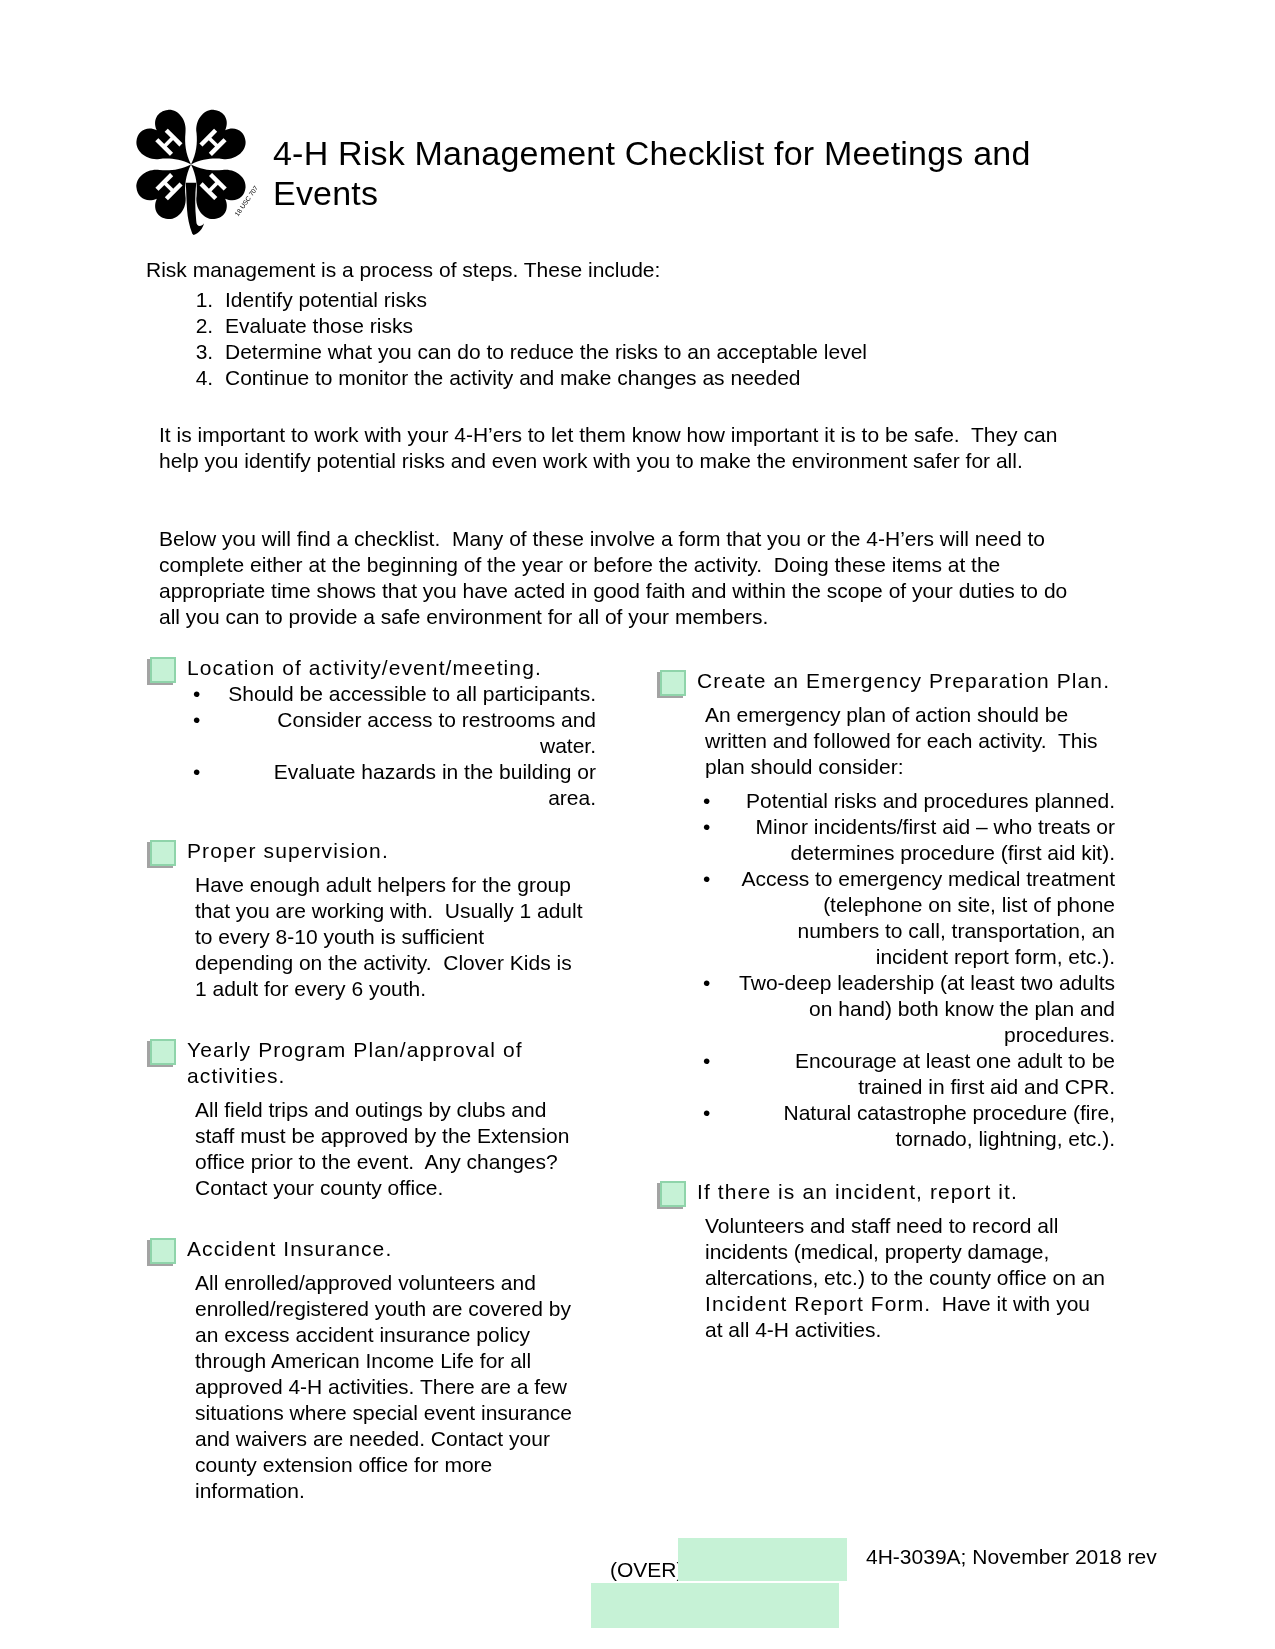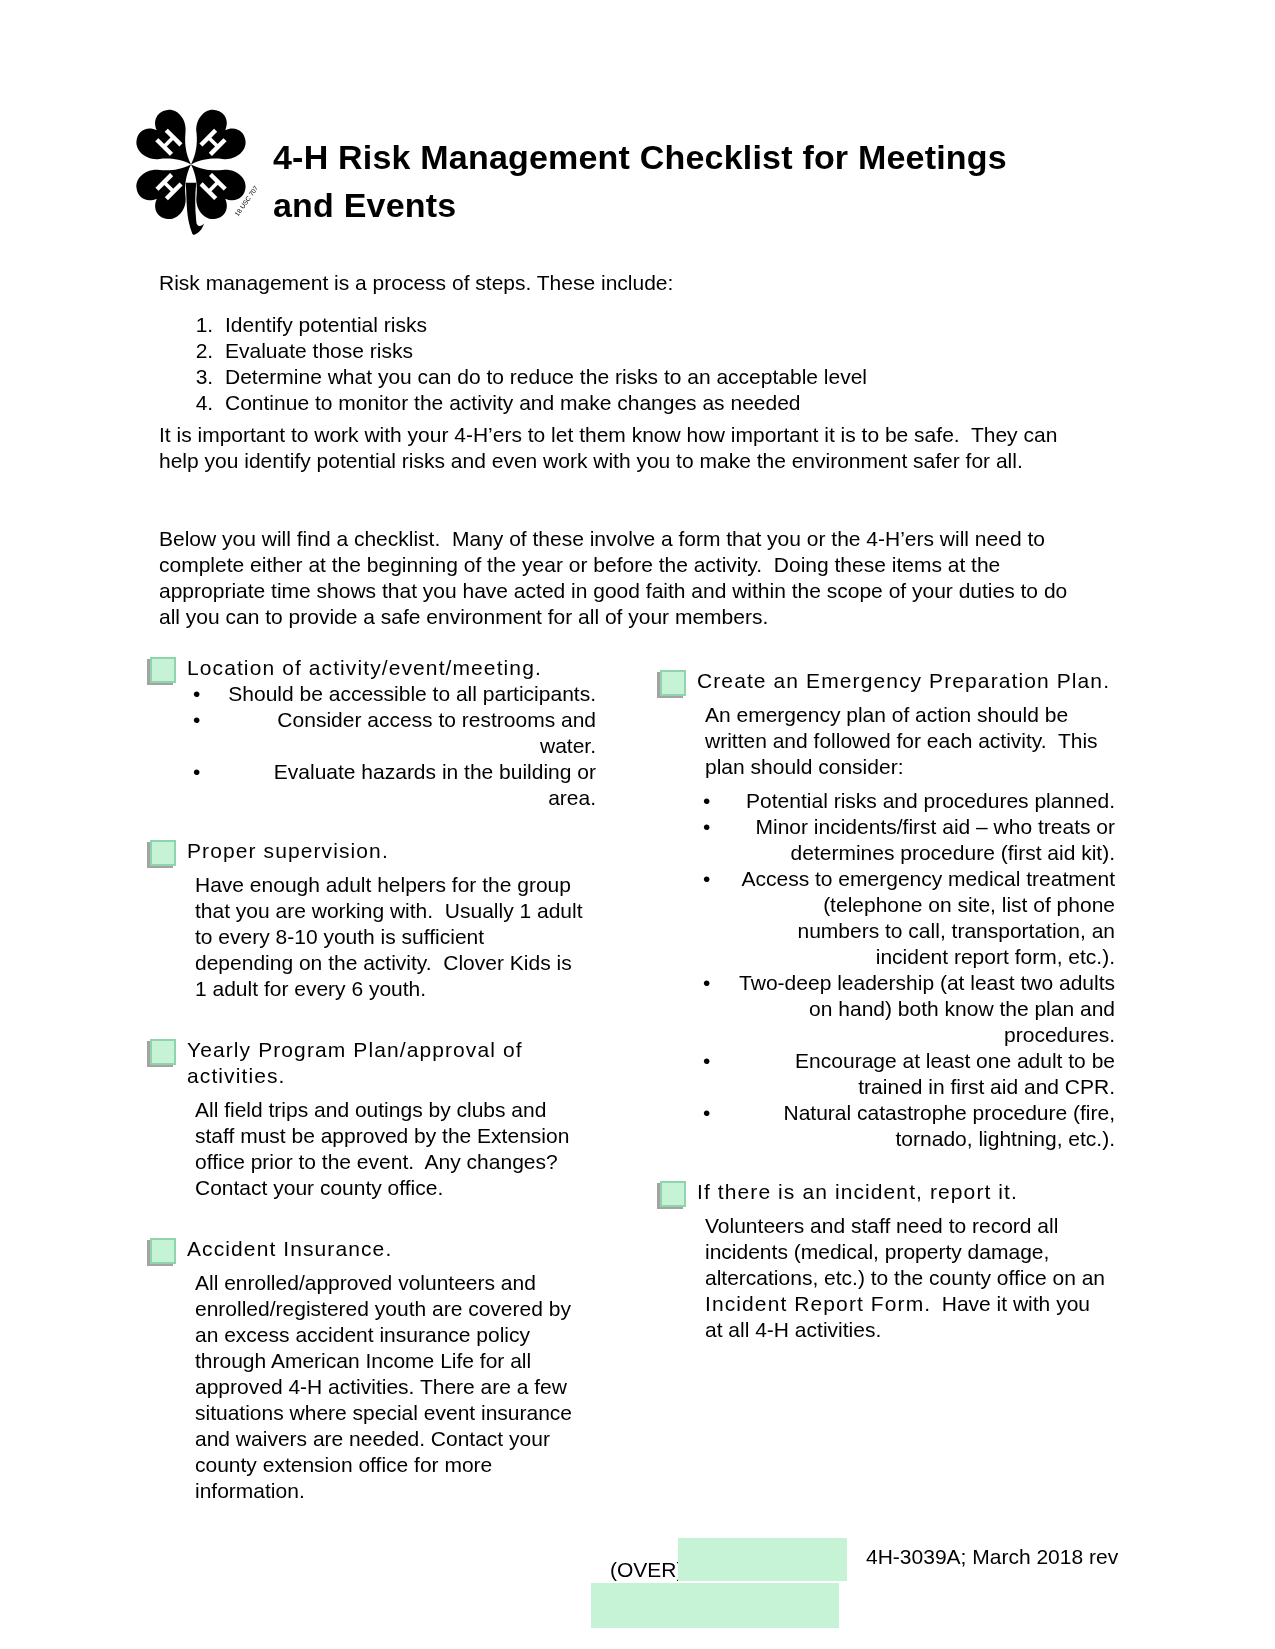--- a/index.html
+++ b/index.html
@@ -15,29 +15,29 @@
     line-height: 26px;
     overflow: hidden;
   }
 
   
   .header { position: absolute; top: 103px; left: 125px; display: flex; align-items: flex-start; }
   .logo { width: 132px; height: 136px; flex: 0 0 auto; }
   .title {
     margin: 30px 0 0 16px;
     font-size: 34px;
-    line-height: 48px;
-    font-weight: 700;
+    line-height: 40px;
+    font-weight: 400;
     letter-spacing: 0.2px;
     width: 800px;
   }
 
   
   .intro { position: absolute; top: 254px; left: 143px; width: 940px; }
-  .intro-lead { margin: 16px; white-space: pre-wrap; }
+  .intro-lead { margin: 3px; white-space: pre-wrap; }
   .steps { margin: 4px; padding: 0 0 0 72px; }
   .steps li { padding-left: 6px; line-height: 26px; }
 
   .para { position: absolute; left: 143px; width: 930px; margin: 16px; white-space: pre-wrap; }
   .para-1 { top: 406px; }
   .para-2 { top: 510px; }
 
   
   .columns { position: absolute; top: 655px; left: 150px; display: flex; }
   .col { display: block; }
@@ -179,16 +179,16 @@
           <div class="item-title">If there is an incident, report it.</div>
           <p class="item-body"><span>Volunteers and staff need to record all incidents (medical, property damage, altercations, etc.) to the county office on an </span><span class="spaced">Incident Report Form</span><span>.  Have it with you at all 4-H activities.</span></p>
         </div>
       </div>
 
     </div>
   </div>
 
   <p class="footer-over">(OVER)</p>
   <div class="highlight-1"></div>
-  <p class="footer-docref">4H-3039A; March 2018 rev</p>
+  <p class="footer-docref">4H-3039A; November 2018 rev</p>
   <div class="highlight-2"></div>
 
 </div>
 
 </body></html>

